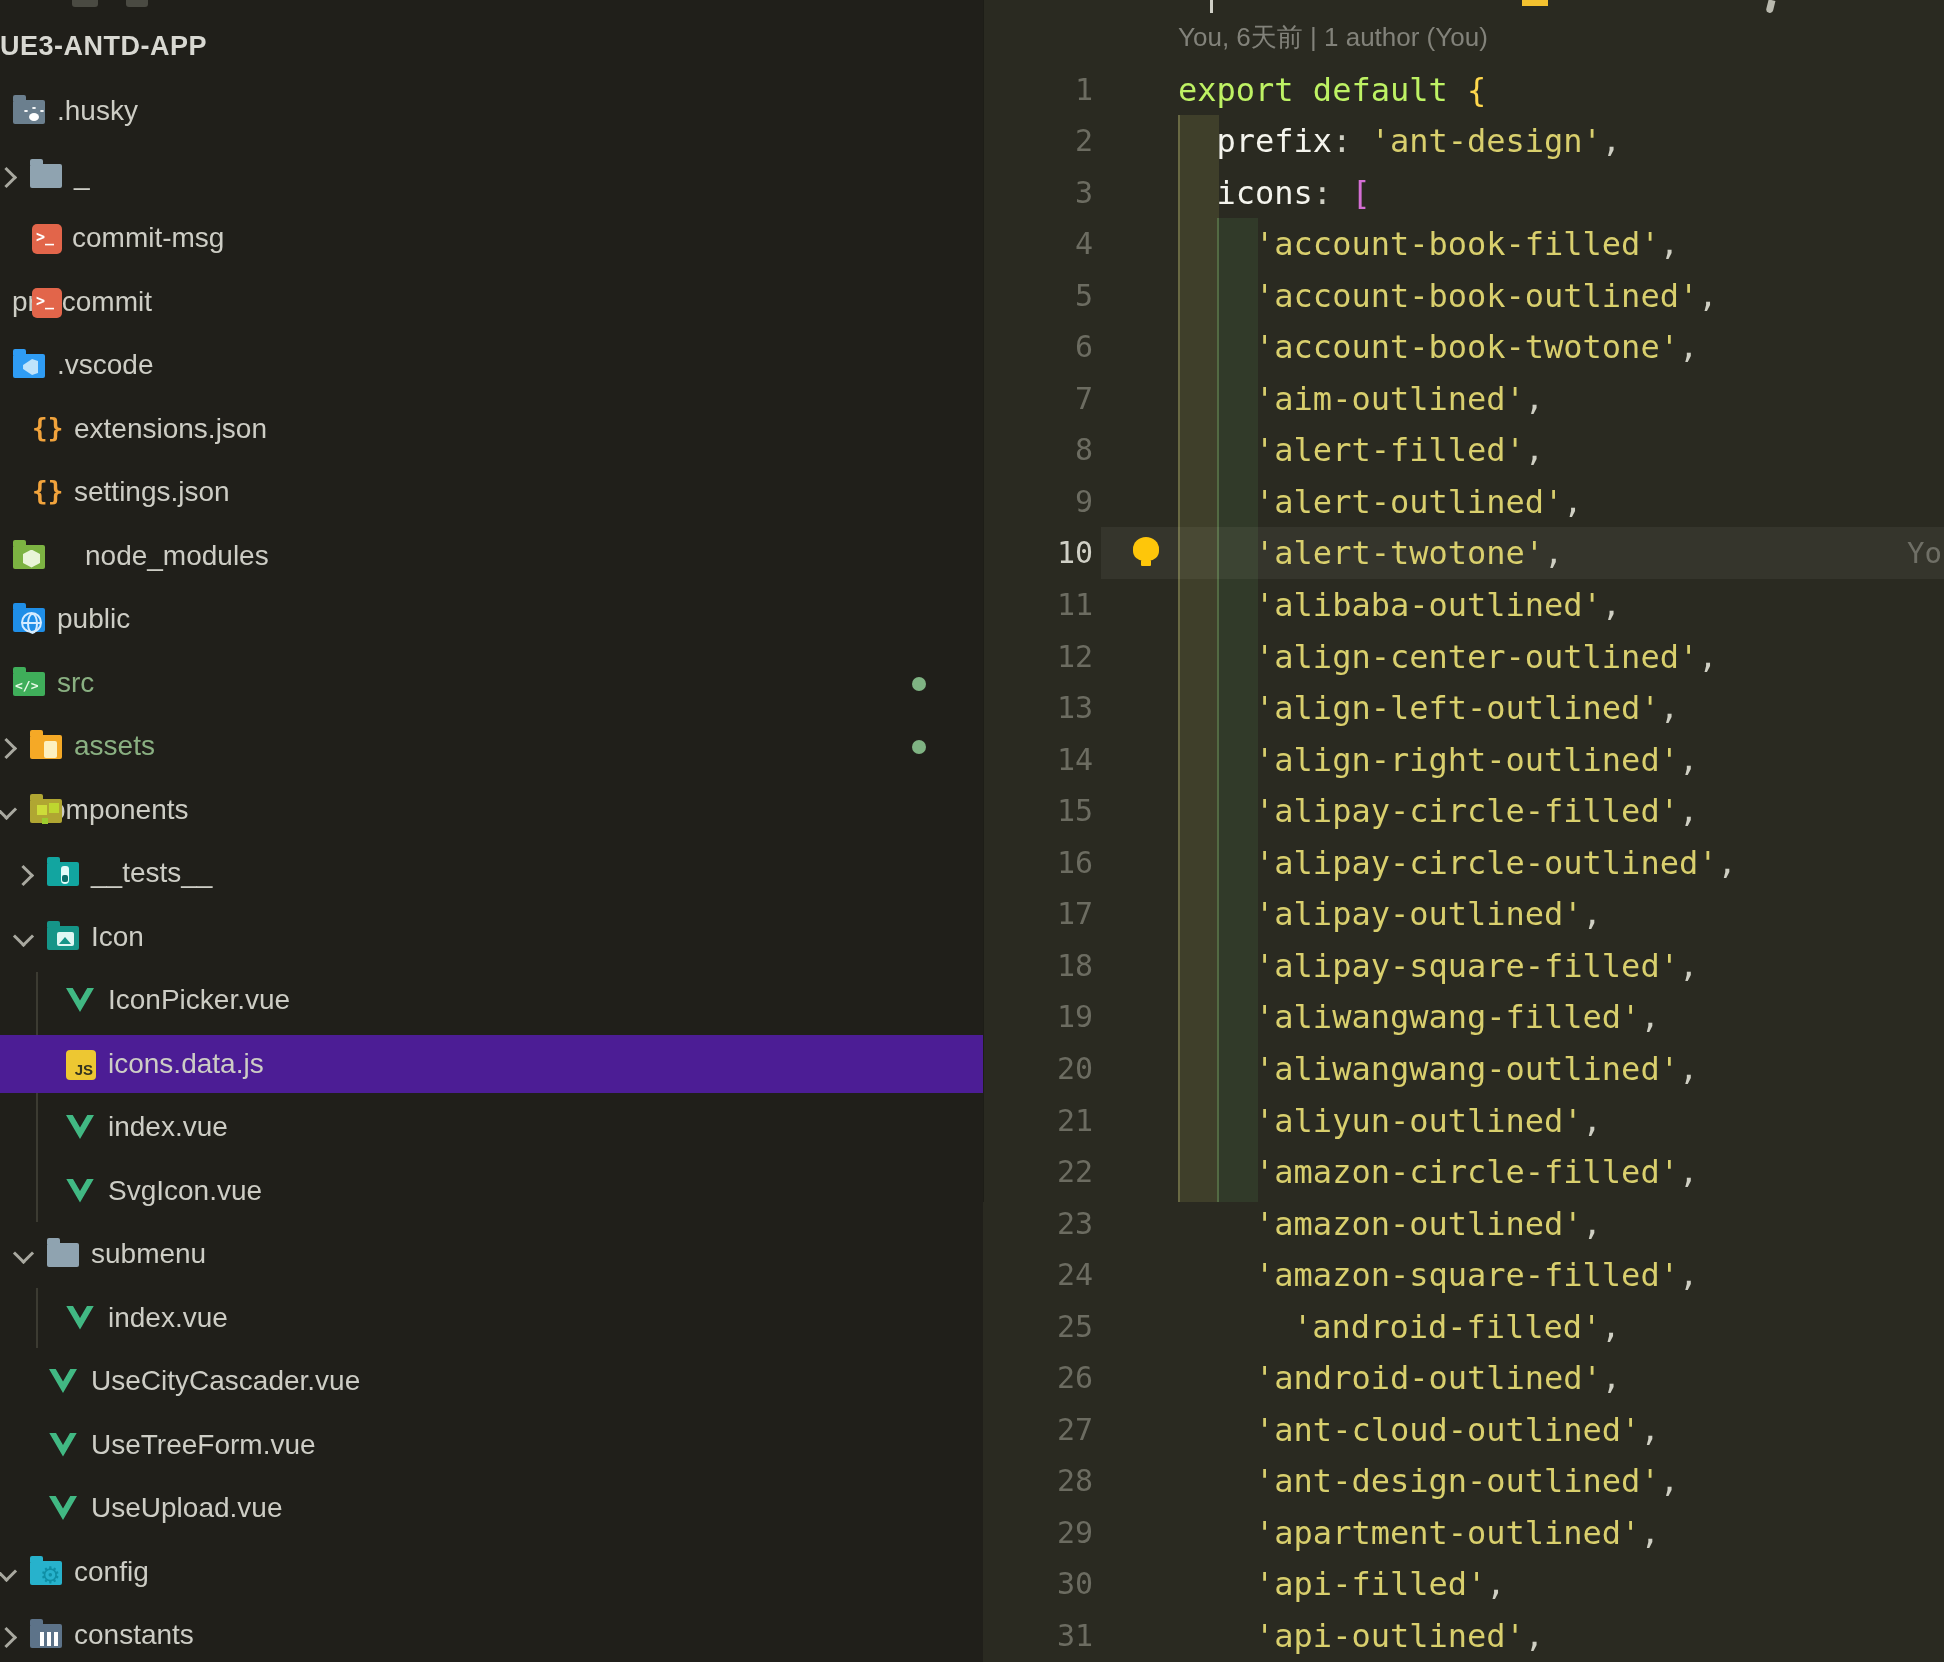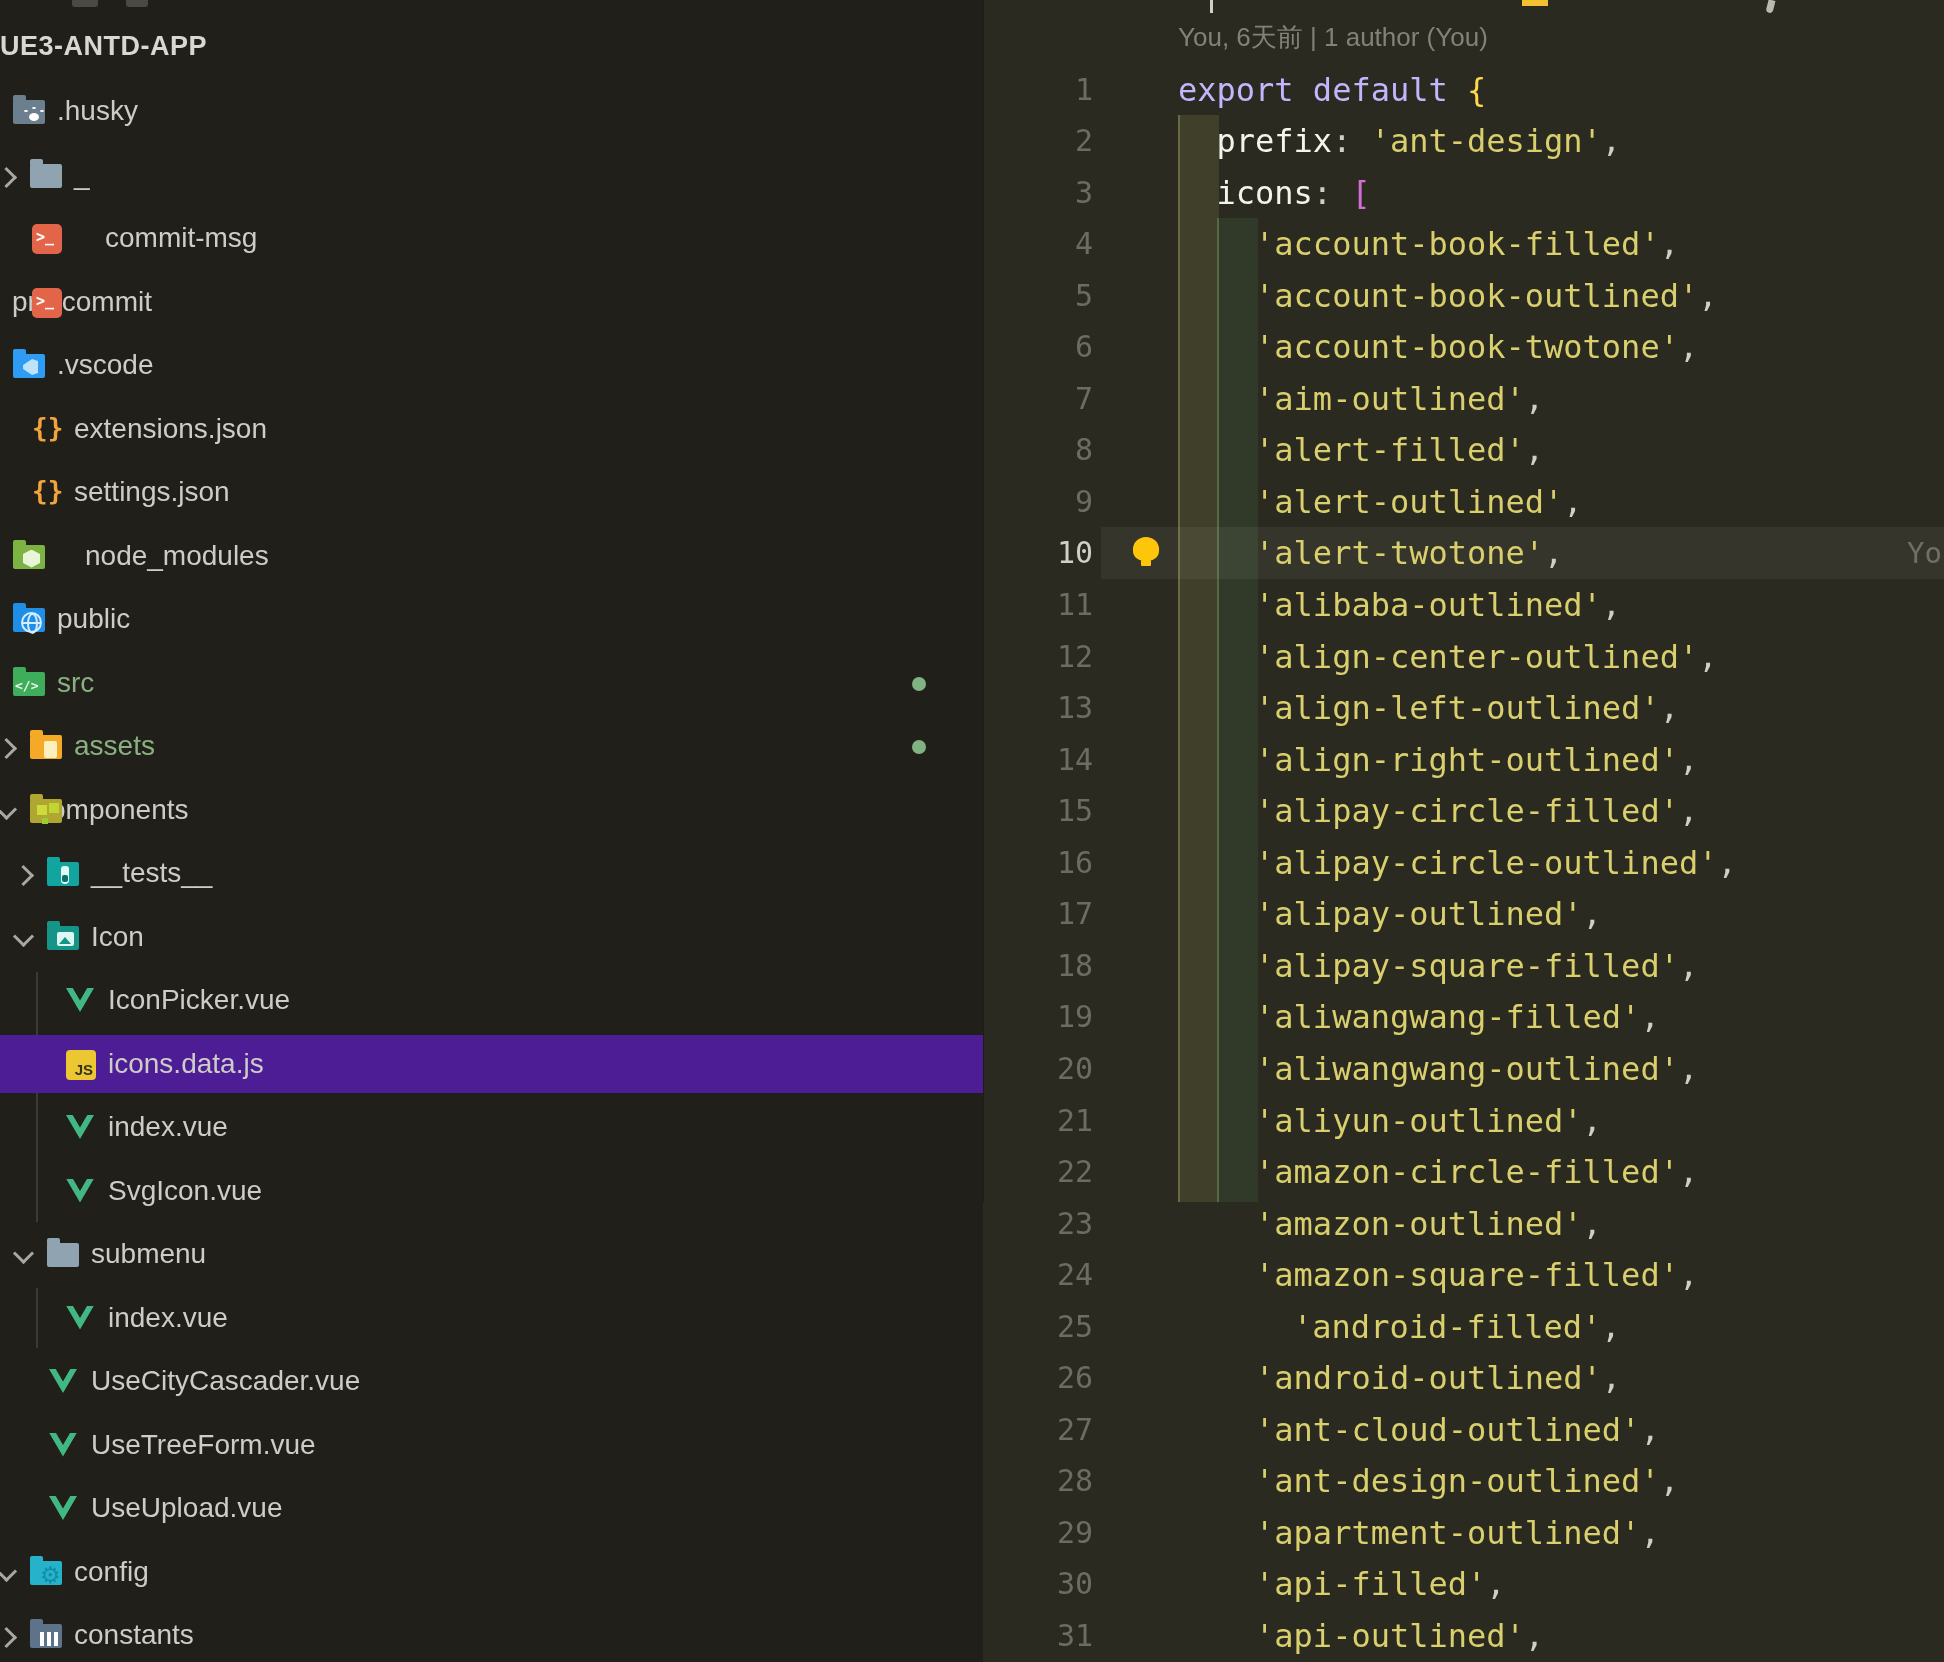--- a/index.html
+++ b/index.html
@@ -75,21 +75,21 @@
   .indent-band{position:absolute;width:39px;bottom:0;}
   #band-yellow{left:195px;top:115px;background:rgba(255,255,130,.10);border-left:2px solid rgba(255,255,160,.22);}
   #band-green{left:234px;top:218px;background:rgba(140,255,140,.08);border-left:2px solid rgba(160,255,160,.16);}
   #current-line{position:absolute;left:118px;right:0;top:527px;height:52px;background:rgba(255,255,240,.055);}
   #codelens{position:absolute;left:195px;top:20px;font-size:26px;color:#82827a;}
   .gutter-num{position:absolute;left:0;width:110px;text-align:right;
      font-family:"DejaVu Sans Mono",monospace;font-size:30px;line-height:52px;color:#6c6c61;}
   .gutter-num.active{color:#d0d0c6;}
   .code-line{position:absolute;left:195px;height:52px;white-space:pre;
      font-family:"DejaVu Sans Mono",monospace;font-size:32px;line-height:52px;}
-  .tok-kw{color:#c4b5fd;}
+  .tok-kw{color:#bef264;}
   .tok-b1{color:#ffd84d;}
   .tok-b2{color:#d46ed4;}
   .tok-prop{color:#f4f4ed;}
   .tok-str{color:#d9cf6d;}
   .tok-pun{color:#cfcfc3;}
   .tok-pln{color:#cfcfc3;}
   #inline-blame{position:absolute;left:729px;top:0;font-size:29px;color:#6f6f66;}
   .bulb{position:absolute;left:150px;top:537px;width:26px;height:24px;background:#fec60a;border-radius:50% 50% 42% 42%;}
   .bulb::after{content:"";position:absolute;left:8px;bottom:-5px;width:10px;height:6px;background:#fec60a;border-radius:1px;}
   
@@ -124,21 +124,21 @@
           <span class="icon i-folder-plain" style="left: 30px;">
             <span class="folder"></span>
             <span class="g"></span>
           </span>
           <span class="row-label" style="margin-left: 74px;">_</span>
         </div>
         <div class="tree-row" style="top: 209px;">
           <span class="icon i-console" style="left: 30px;">
             <span class="g"></span>
           </span>
-          <span class="row-label" style="margin-left: 105px;">commit-msg</span>
+          <span class="row-label" style="margin-left: 72px;">commit-msg</span>
         </div>
         <div class="tree-row" style="top: 272.5px;">
           <span class="icon i-console" style="left: 30px;">
             <span class="g"></span>
           </span>
           <span class="row-label" style="">pre-commit</span>
         </div>
         <div class="tree-row" style="top: 336px;">
           <span class="icon i-folder-vscode" style="left: 13px;">
             <span class="folder"></span>

